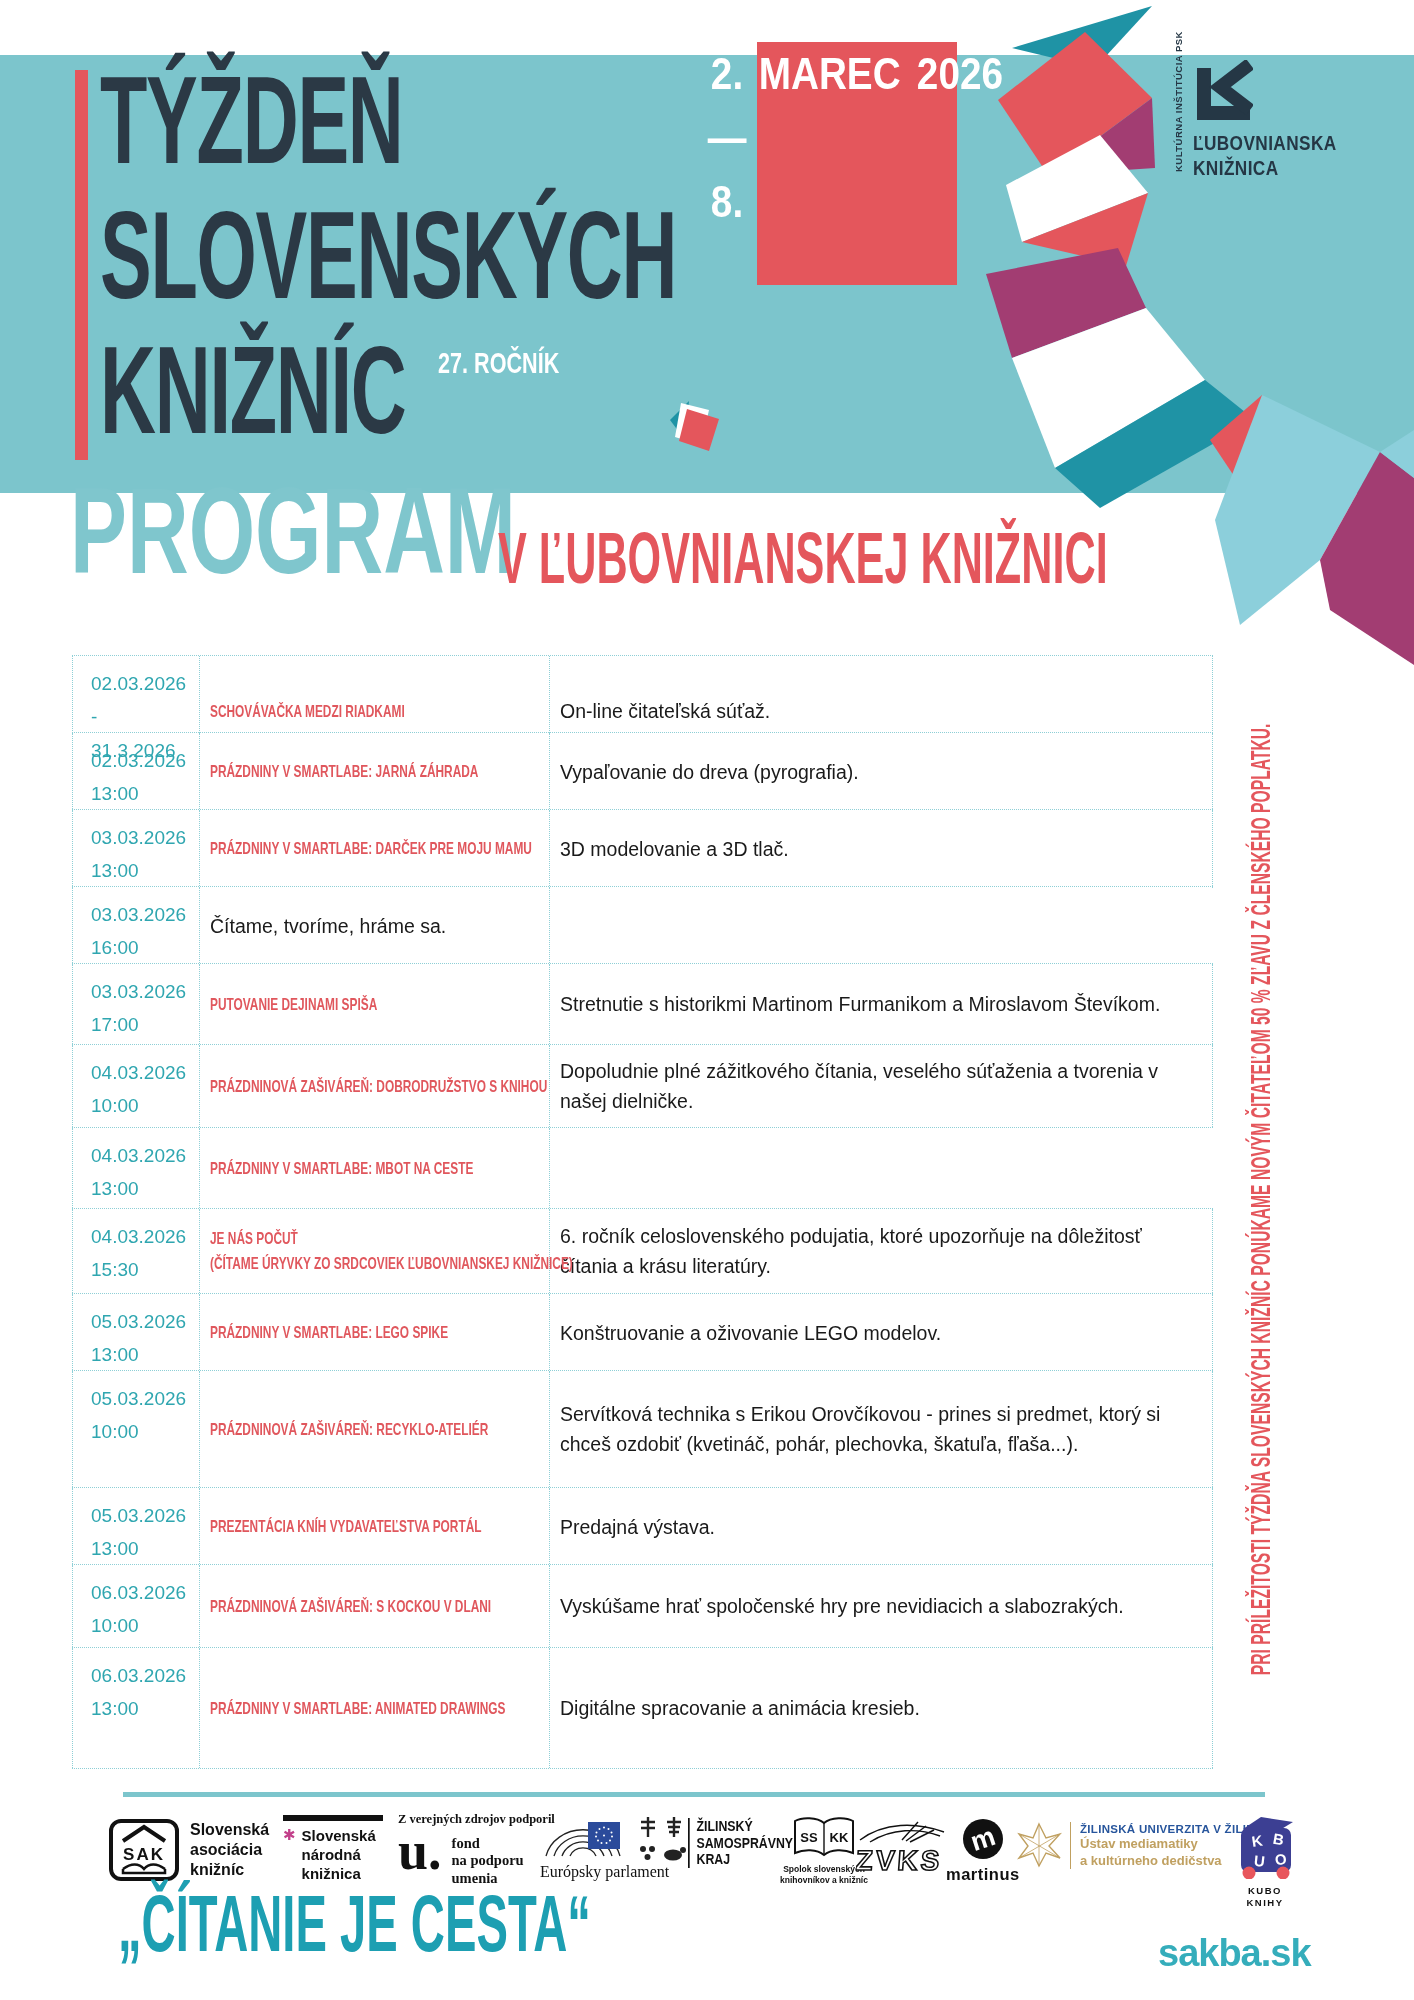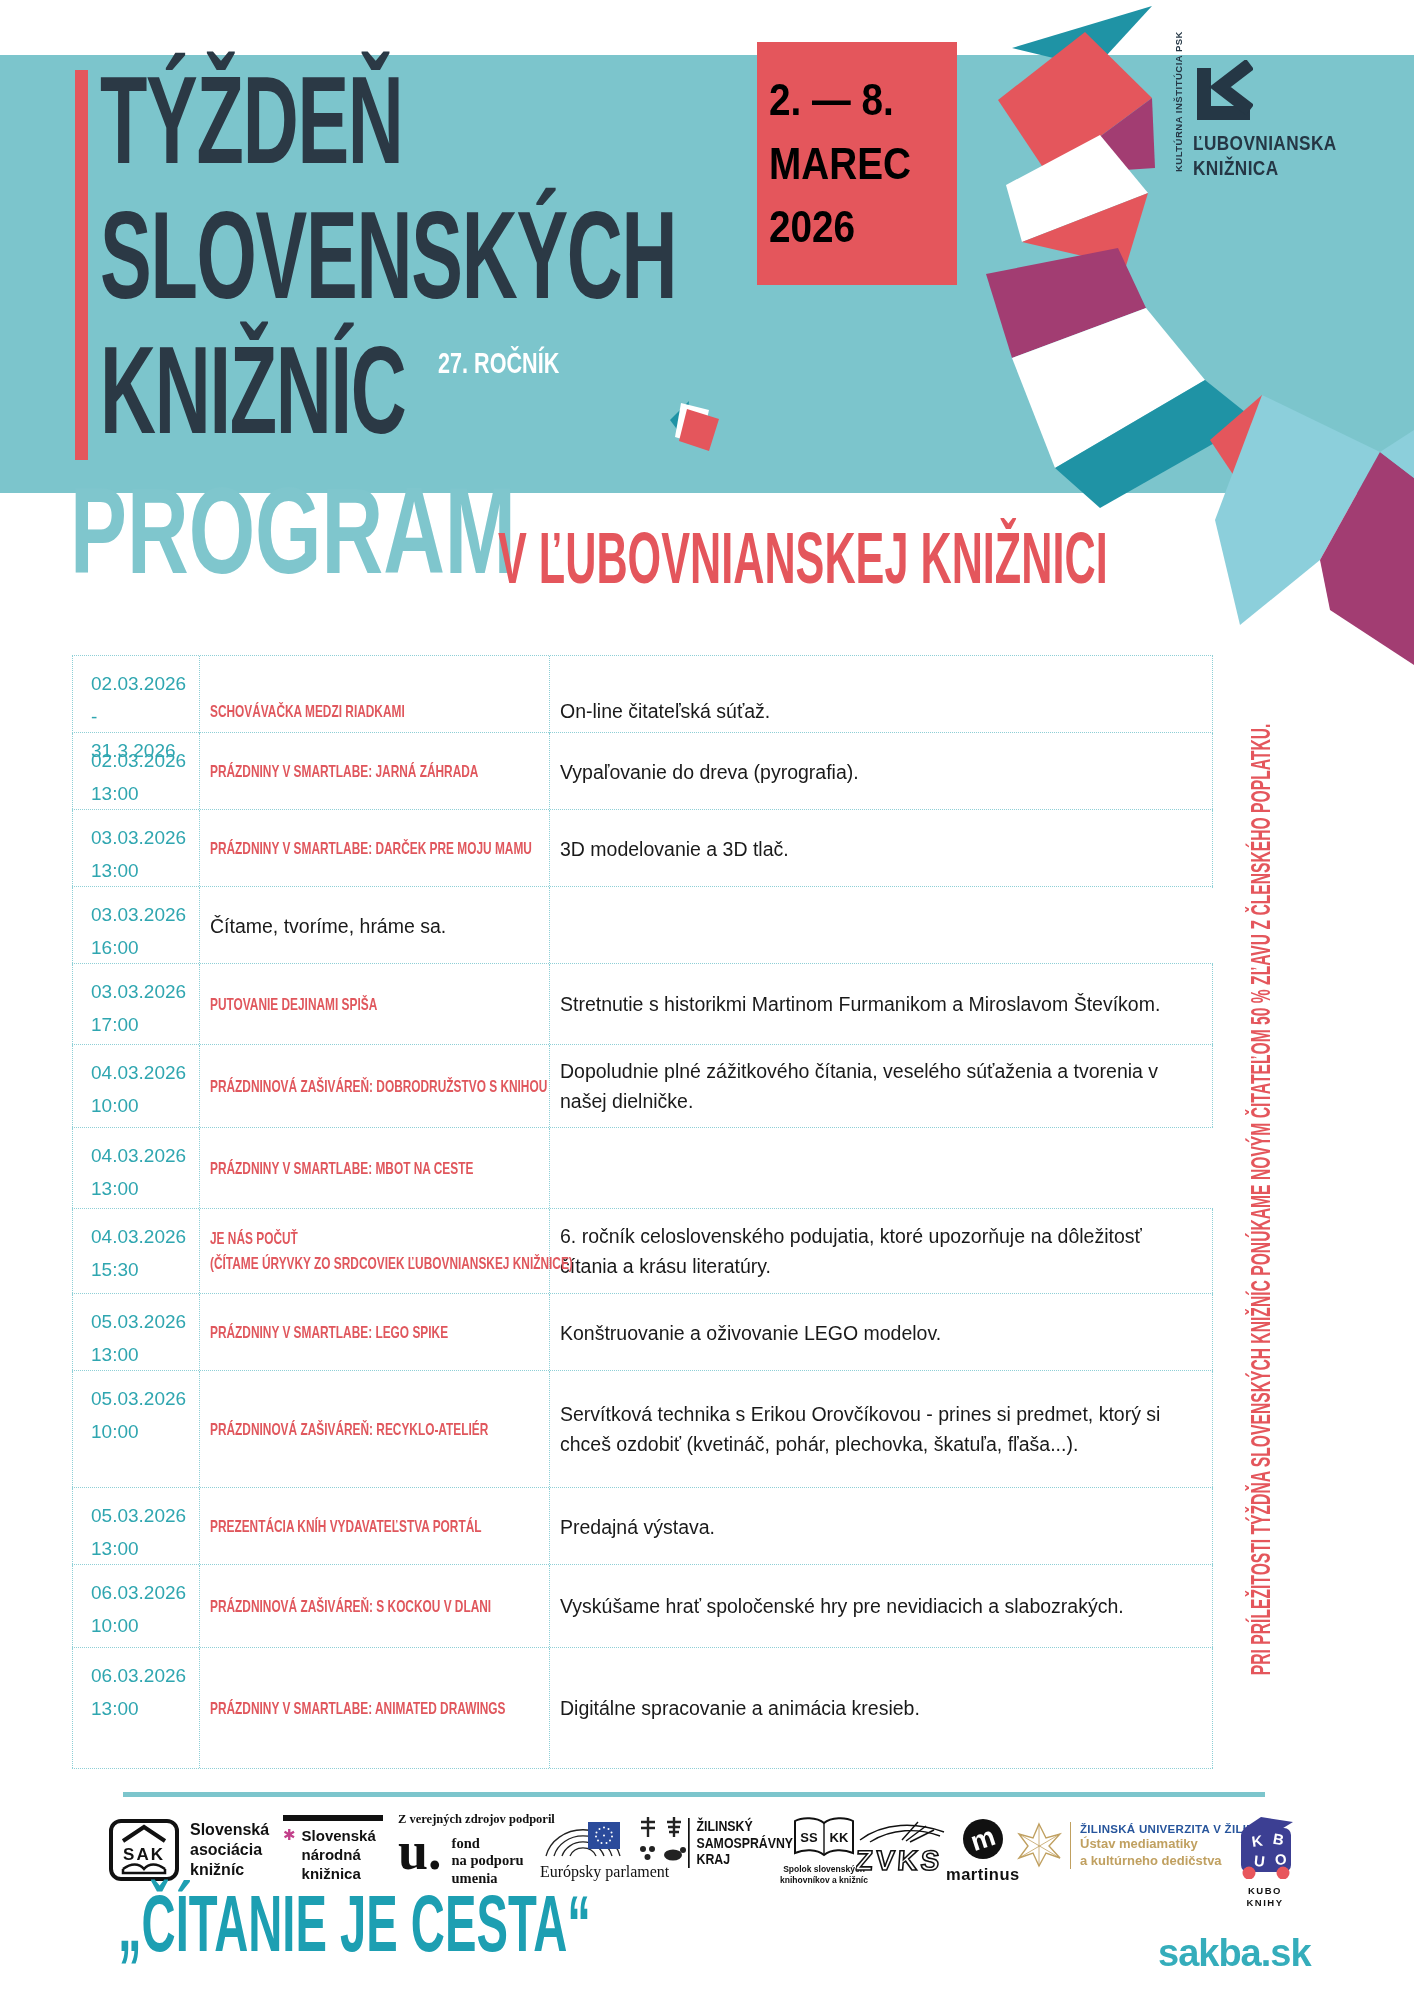--- a/index.html
+++ b/index.html
@@ -7,22 +7,22 @@
           font-family:"Liberation Sans","DejaVu Sans",sans-serif;margin:0 auto;}
   
   .teal-band{position:absolute;left:0;top:55px;width:1414px;height:438px;background:#7cc5cc;}
   .red-bar{position:absolute;left:75px;top:70px;width:13px;height:390px;background:#e4565c;}
   .main-title{position:absolute;left:100px;top:52px;color:#2b3945;font-weight:bold;
               font-size:125px;line-height:1.08;letter-spacing:-2px;
               transform:scaleX(0.62);transform-origin:left top;white-space:nowrap;}
   .edition{position:absolute;left:438px;top:346px;color:#ffffff;font-weight:bold;font-size:30px;
            transform:scaleX(0.72);transform-origin:left top;white-space:nowrap;}
   .date-badge{position:absolute;left:757px;top:42px;width:200px;height:243px;background:#e4565c;
-              color:#000000;font-weight:bold;font-size:44px;line-height:1.45;text-align:left;
-              display:flex;flex-direction:column;justify-content:center;
+              color:#ffffff;font-weight:bold;font-size:44px;line-height:1.45;text-align:center;
+              display:flex;flex-direction:row;justify-content:center;
               transform-origin:left top;}
   .date-badge div{transform:scaleX(0.88);}
   .org{position:absolute;left:1193px;top:60px;}
   .org-vertical{position:absolute;left:-20px;top:112px;transform:rotate(-90deg);transform-origin:left top;
                 font-size:9.5px;font-weight:bold;color:#253745;letter-spacing:.5px;white-space:nowrap;}
   .org-name{font-weight:bold;color:#253745;font-size:21px;line-height:1.2;letter-spacing:.5px;
             transform:scaleX(0.82);transform-origin:left top;white-space:nowrap;margin-top:4px;}
   
   .program-h{position:absolute;left:70px;top:470px;color:#7fc6cd;font-weight:bold;font-size:122px;
              line-height:1;transform:scaleX(0.70);transform-origin:left top;white-space:nowrap;}

